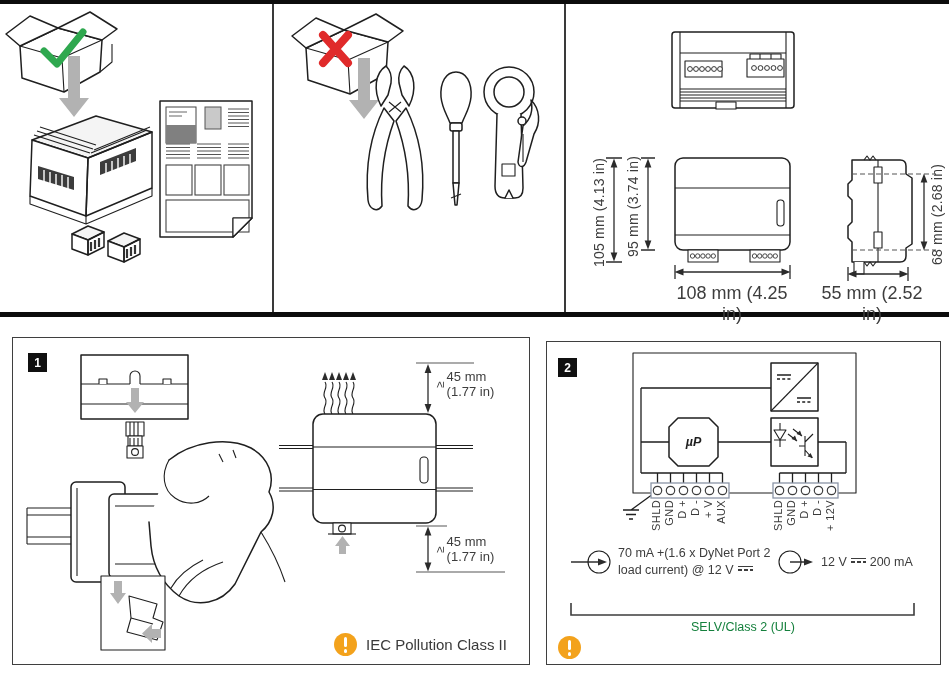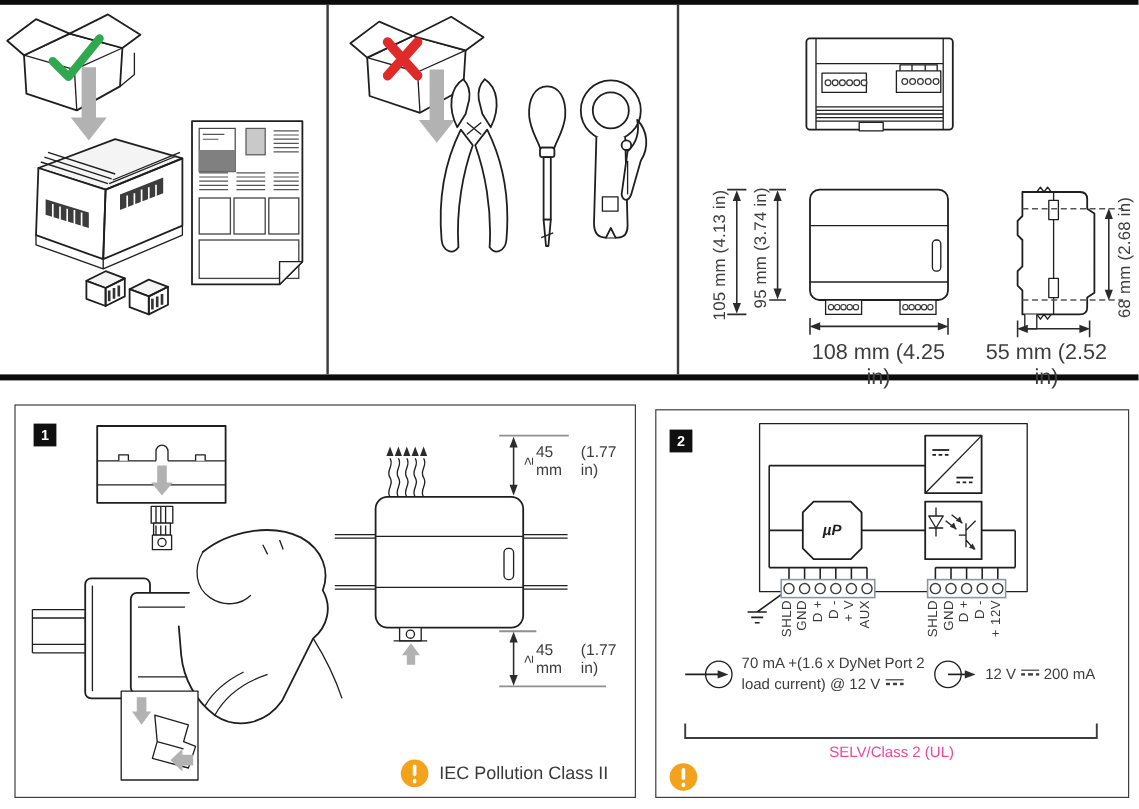--- a/index.html
+++ b/index.html
@@ -21,34 +21,34 @@
   .badge { position:absolute; width:19px; height:19px; background:#101010; color:#fff;
            font-size:12px; font-weight:bold; display:flex; align-items:center; justify-content:center; }
   .t { position:absolute; color:#3d3d3d; }
   .vt { position:absolute; writing-mode:vertical-rl; transform:rotate(180deg);
         font-size:14px; color:#3d3d3d; line-height:1; letter-spacing:0.2px; }
   .dimlabel { font-size:18px; width:120px; text-align:center; }
   .term { position:absolute; writing-mode:vertical-rl; transform:rotate(180deg);
           font-size:11px; color:#3a3a3a; line-height:1; letter-spacing:0.4px; white-space:nowrap; }
   .clearance { position:absolute; display:flex; align-items:center; gap:3px; font-size:13px; line-height:15px; }
   .gte { display:inline-block; transform:rotate(-90deg); font-size:12px; }
-  .stack { display:flex; }
+  .stack { display:flex; flex-direction:column; }
   .warnrow { position:absolute; display:flex; align-items:center; gap:9px; }
   .warn-icon { width:23px; height:23px; border-radius:50%; background:#f3a21c; position:relative; flex:0 0 auto; }
   .warn-icon::before { content:""; position:absolute; left:9.8px; top:4.2px; width:3.6px; height:9.5px;
                        background:#fff; border-radius:2px; }
   .warn-icon::after  { content:""; position:absolute; left:9.8px; top:16px; width:3.6px; height:3.6px;
                        background:#fff; border-radius:50%; }
   .warntext { font-size:15px; color:#3a3a3a; white-space:nowrap; }
   .spec { position:absolute; font-size:12.5px; line-height:16.5px; color:#3d3d3d; white-space:nowrap; }
   .dc { display:inline-block; width:15px; height:8px; border-top:1.8px solid #3d3d3d;
         position:relative; top:1px; margin:0 4px; }
   .dc::after { content:""; position:absolute; left:0; top:2.4px; width:15px; height:1.8px;
         background:repeating-linear-gradient(90deg,#3d3d3d 0 3.5px,transparent 3.5px 6px); }
-  .selv { position:absolute; font-size:12.5px; text-align:center; color:#ec4899; }
+  .selv { position:absolute; font-size:12.5px; text-align:center; color:#15803d; }
 </style>
 </head>
 <body>
 
 <div class="page">
 
   <div class="bar" style="left:0;top:0;width:949px;height:4px;"></div>
   <div class="bar" style="left:0;top:312px;width:949px;height:4.5px;"></div>
   <div class="vdiv" style="left:272px;top:4px;height:308px;"></div>
   <div class="vdiv" style="left:564px;top:4px;height:308px;"></div>

